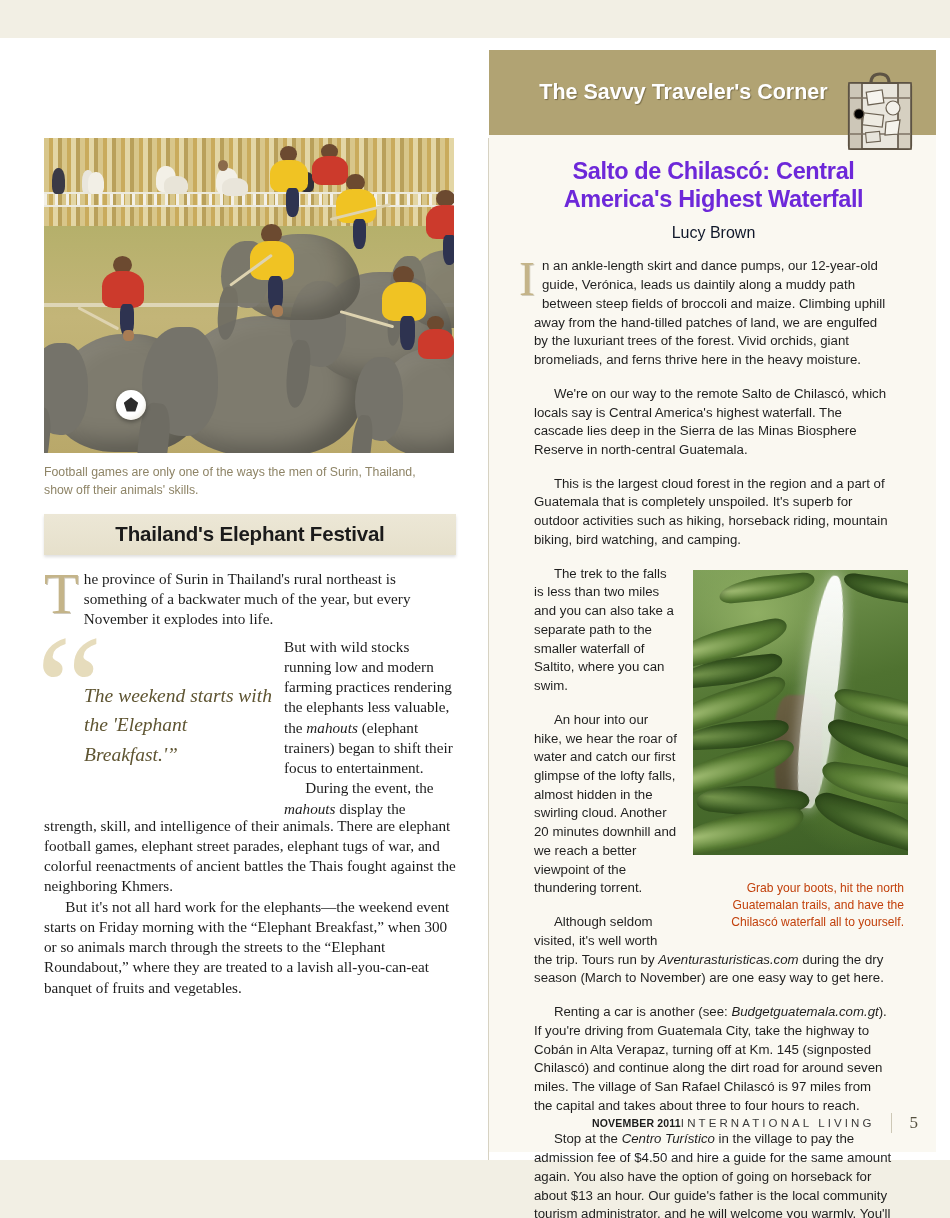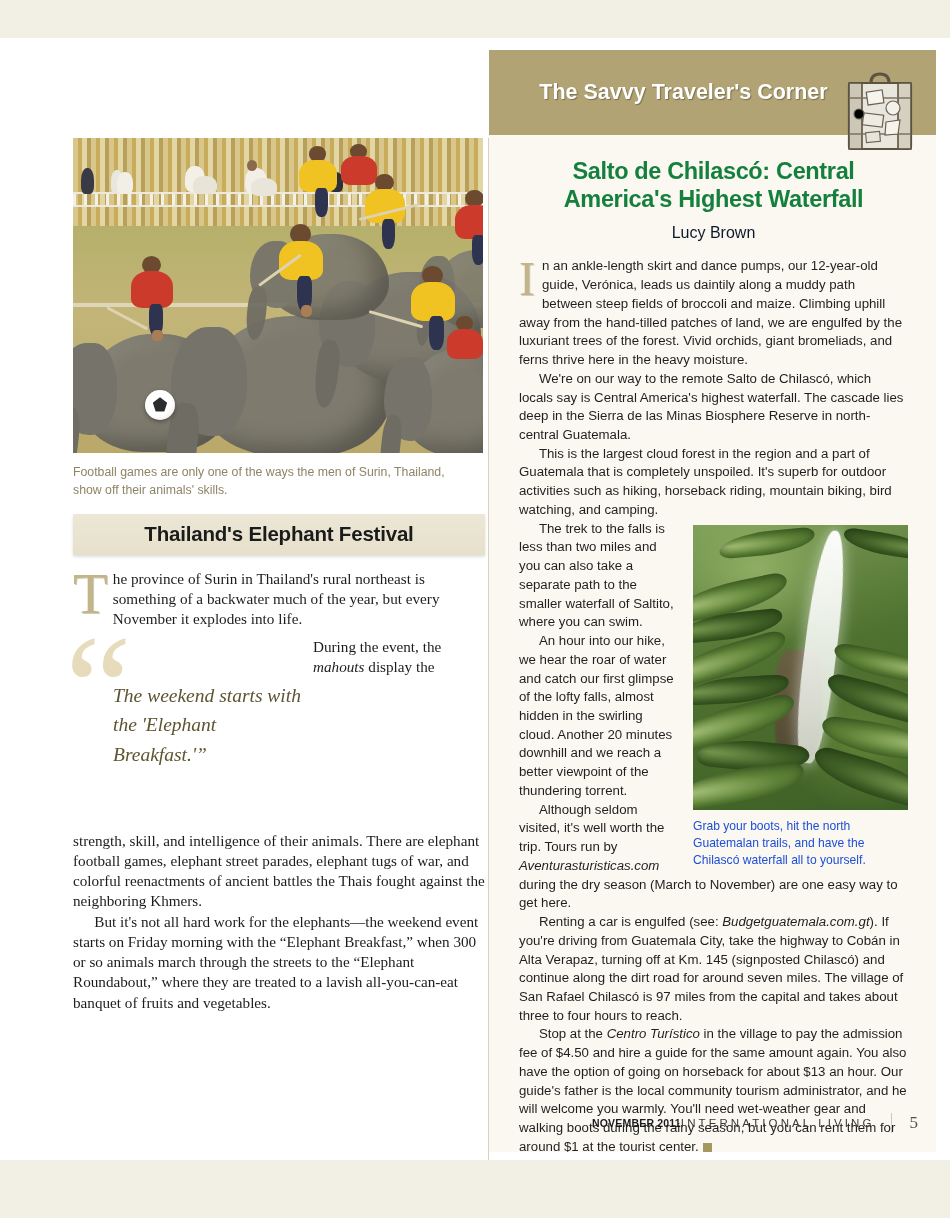--- a/index.html
+++ b/index.html
@@ -21,21 +21,21 @@
   #page-inner {
     position: absolute;
     left: 14px; top: 0;
     width: 922px; height: 1122px;
     background: #ffffff;
   }
 
   
   #left-col {
     position: absolute;
-    left: 59px; top: 100px;
+    left: 30px; top: 100px;
     width: 412px;
   }
 
   .photo-frame {
     position: relative;
     width: 410px; height: 315px;
     overflow: hidden;
     background: #8d8268;
   }
 
@@ -193,21 +193,21 @@
     color: #5e5431;
   }
   #narrow-text {
     position: absolute;
     right: 0; top: 0;
     width: 172px;
   }
   #narrow-text p { text-indent: 0; }
   #narrow-text p + p { text-indent: 1.4em; }
 
-  #after-flow { margin-top: 16px; }
+  #after-flow { margin-top: 1px; }
   #after-flow p + p { margin-top: 0; }
 
   
   #divider {
     position: absolute;
     left: 474px; top: 100px;
     width: 1px; height: 1022px;
     background: #d7d2c2;
   }
 
@@ -236,35 +236,35 @@
     position: absolute;
     right: 14px; top: 14px;
     width: 84px; height: 96px;
   }
 
   #right-body { padding: 22px 28px 0 30px; }
   #art-title {
     margin: 0;
     font-size: 23.5px; font-weight: bold;
     line-height: 1.2; text-align: center;
-    color: #15803d; letter-spacing: -.35px;
+    color: #6d28d9; letter-spacing: -.35px;
   }
   #byline {
     margin: 11px 0 0;
     text-align: center;
     font-size: 16px; color: #0f172a;
   }
 
   .sans-body {
     font-size: 13.25px;
     line-height: 1.415;
     color: #1f1f1f;
     margin: 0;
   }
-  .sans-body p { margin: 0; text-indent: 1.5em; }
+  .sans-body p { margin: 15px; text-indent: 1.5em; }
   .sans-body p.noindent { text-indent: 0; }
   #lead-para { position: relative; margin-top: 15px; }
   .dropcap-i {
     float: left;
     font-family: "Liberation Serif", serif;
     font-size: 48px; line-height: .86;
     color: #c4b489;
     margin: 1px 7px -2px 0;
     text-shadow: 1px 1px 0 rgba(120,105,70,.3);
   }
@@ -308,24 +308,25 @@
   .fern {
     position:absolute;
     background: radial-gradient(ellipse at 10% 50%, #a6c177 0%, #5d8237 55%, #3f5e25 100%);
     border-radius: 60% 12% 60% 12% / 70% 30% 70% 30%;
     box-shadow: inset 0 0 10px rgba(20,40,10,.45);
   }
   .fern.dark {
     background: radial-gradient(ellipse at 10% 50%, #78994f 0%, #3f6026 55%, #2b4418 100%);
   }
   #waterfall-caption {
-    margin-top: 8px;
+    margin-top: 25px;
     font-size: 12.1px; line-height: 1.42;
-    color: #1d4ed8;
+    color: #c2410c;
     width: 211px;
+    text-align: right;
   }
   .endmark {
     display: inline-block;
     width: 9px; height: 9px;
     background: #a4975f;
     margin-left: 4px;
     vertical-align: -1px;
   }
 
   
@@ -447,20 +448,21 @@
       <span class="dropcap">T</span>
       <p class="noindent">he province of Surin in Thailand's rural northeast is something of a backwater much of the year, but every November it explodes into life.</p>
     </div>
 
     <div id="flow-block">
       <div id="pullquote">
         <span class="bigquote">“</span>
         <div class="qtext">The weekend starts with the 'Elephant Breakfast.'”</div>
       </div>
       <div id="narrow-text" class="body-serif">
+        <p class="noindent"><span>But with wild stocks running low and modern farming practices rendering the elephants less valuable, the </span><i>mahouts</i><span> (elephant trainers) began to shift their focus to entertainment.</span></p>
         <p><span>During the event, the </span><i>mahouts</i><span> display the</span></p>
       </div>
     </div>
 
     <div class="body-serif" id="after-flow">
       <p class="noindent">strength, skill, and intelligence of their animals. There are elephant football games, elephant street parades, elephant tugs of war, and colorful reenactments of ancient battles the Thais fought against the neighboring Khmers.</p>
       <p>But it's not all hard work for the elephants—the weekend event starts on Friday morning with the “Elephant Breakfast,” when 300 or so animals march through the streets to the “Elephant Roundabout,” where they are treated to a lavish all-you-can-eat banquet of fruits and vegetables.</p>
     </div>
   </div>
 
@@ -523,21 +525,21 @@
         <div id="waterfall-caption">Grab your boots, hit the north Guatemalan trails, and have the Chilascó waterfall all to yourself.</div>
       </div>
 
       <div class="sans-body">
         <p>The trek to the falls is less than two miles and you can also take a separate path to the smaller waterfall of Saltito, where you can swim.</p>
         <p>An hour into our hike, we hear the roar of water and catch our first glimpse of the lofty falls, almost hidden in the swirling cloud. Another 20 minutes downhill and we reach a better viewpoint of the thundering torrent.</p>
         <p><span>Although seldom visited, it's well worth the trip. Tours run by </span><i>Aventurasturisticas.com</i><span> during the dry season (March to November) are one easy way to get here.</span></p>
       </div>
 
       <div class="sans-body" style="clear:both;">
-        <p><span>Renting a car is engulfed (see: </span><i>Budgetguatemala.com.gt</i><span>). If you're driving from Guatemala City, take the highway to Cobán in Alta Verapaz, turning off at Km. 145 (signposted Chilascó) and continue along the dirt road for around seven miles. The village of San Rafael Chilascó is 97 miles from the capital and takes about three to four hours to reach.</span></p>
+        <p><span>Renting a car is another (see: </span><i>Budgetguatemala.com.gt</i><span>). If you're driving from Guatemala City, take the highway to Cobán in Alta Verapaz, turning off at Km. 145 (signposted Chilascó) and continue along the dirt road for around seven miles. The village of San Rafael Chilascó is 97 miles from the capital and takes about three to four hours to reach.</span></p>
         <p><span>Stop at the </span><i>Centro Turístico</i><span> in the village to pay the admission fee of $4.50 and hire a guide for the same amount again. You also have the option of going on horseback for about $13 an hour. Our guide's father is the local community tourism administrator, and he will welcome you warmly. You'll need wet-weather gear and walking boots during the rainy season, but you can rent them for around $1 at the tourist center.</span><span class="endmark"></span></p>
       </div>
     </div>
   </div>
 
   <div id="footer">
     <span id="footer-month">NOVEMBER 2011</span>
     <span id="footer-mag">INTERNATIONAL LIVING</span>
     <span id="footer-rule"></span>
     <span id="footer-page">5</span>

